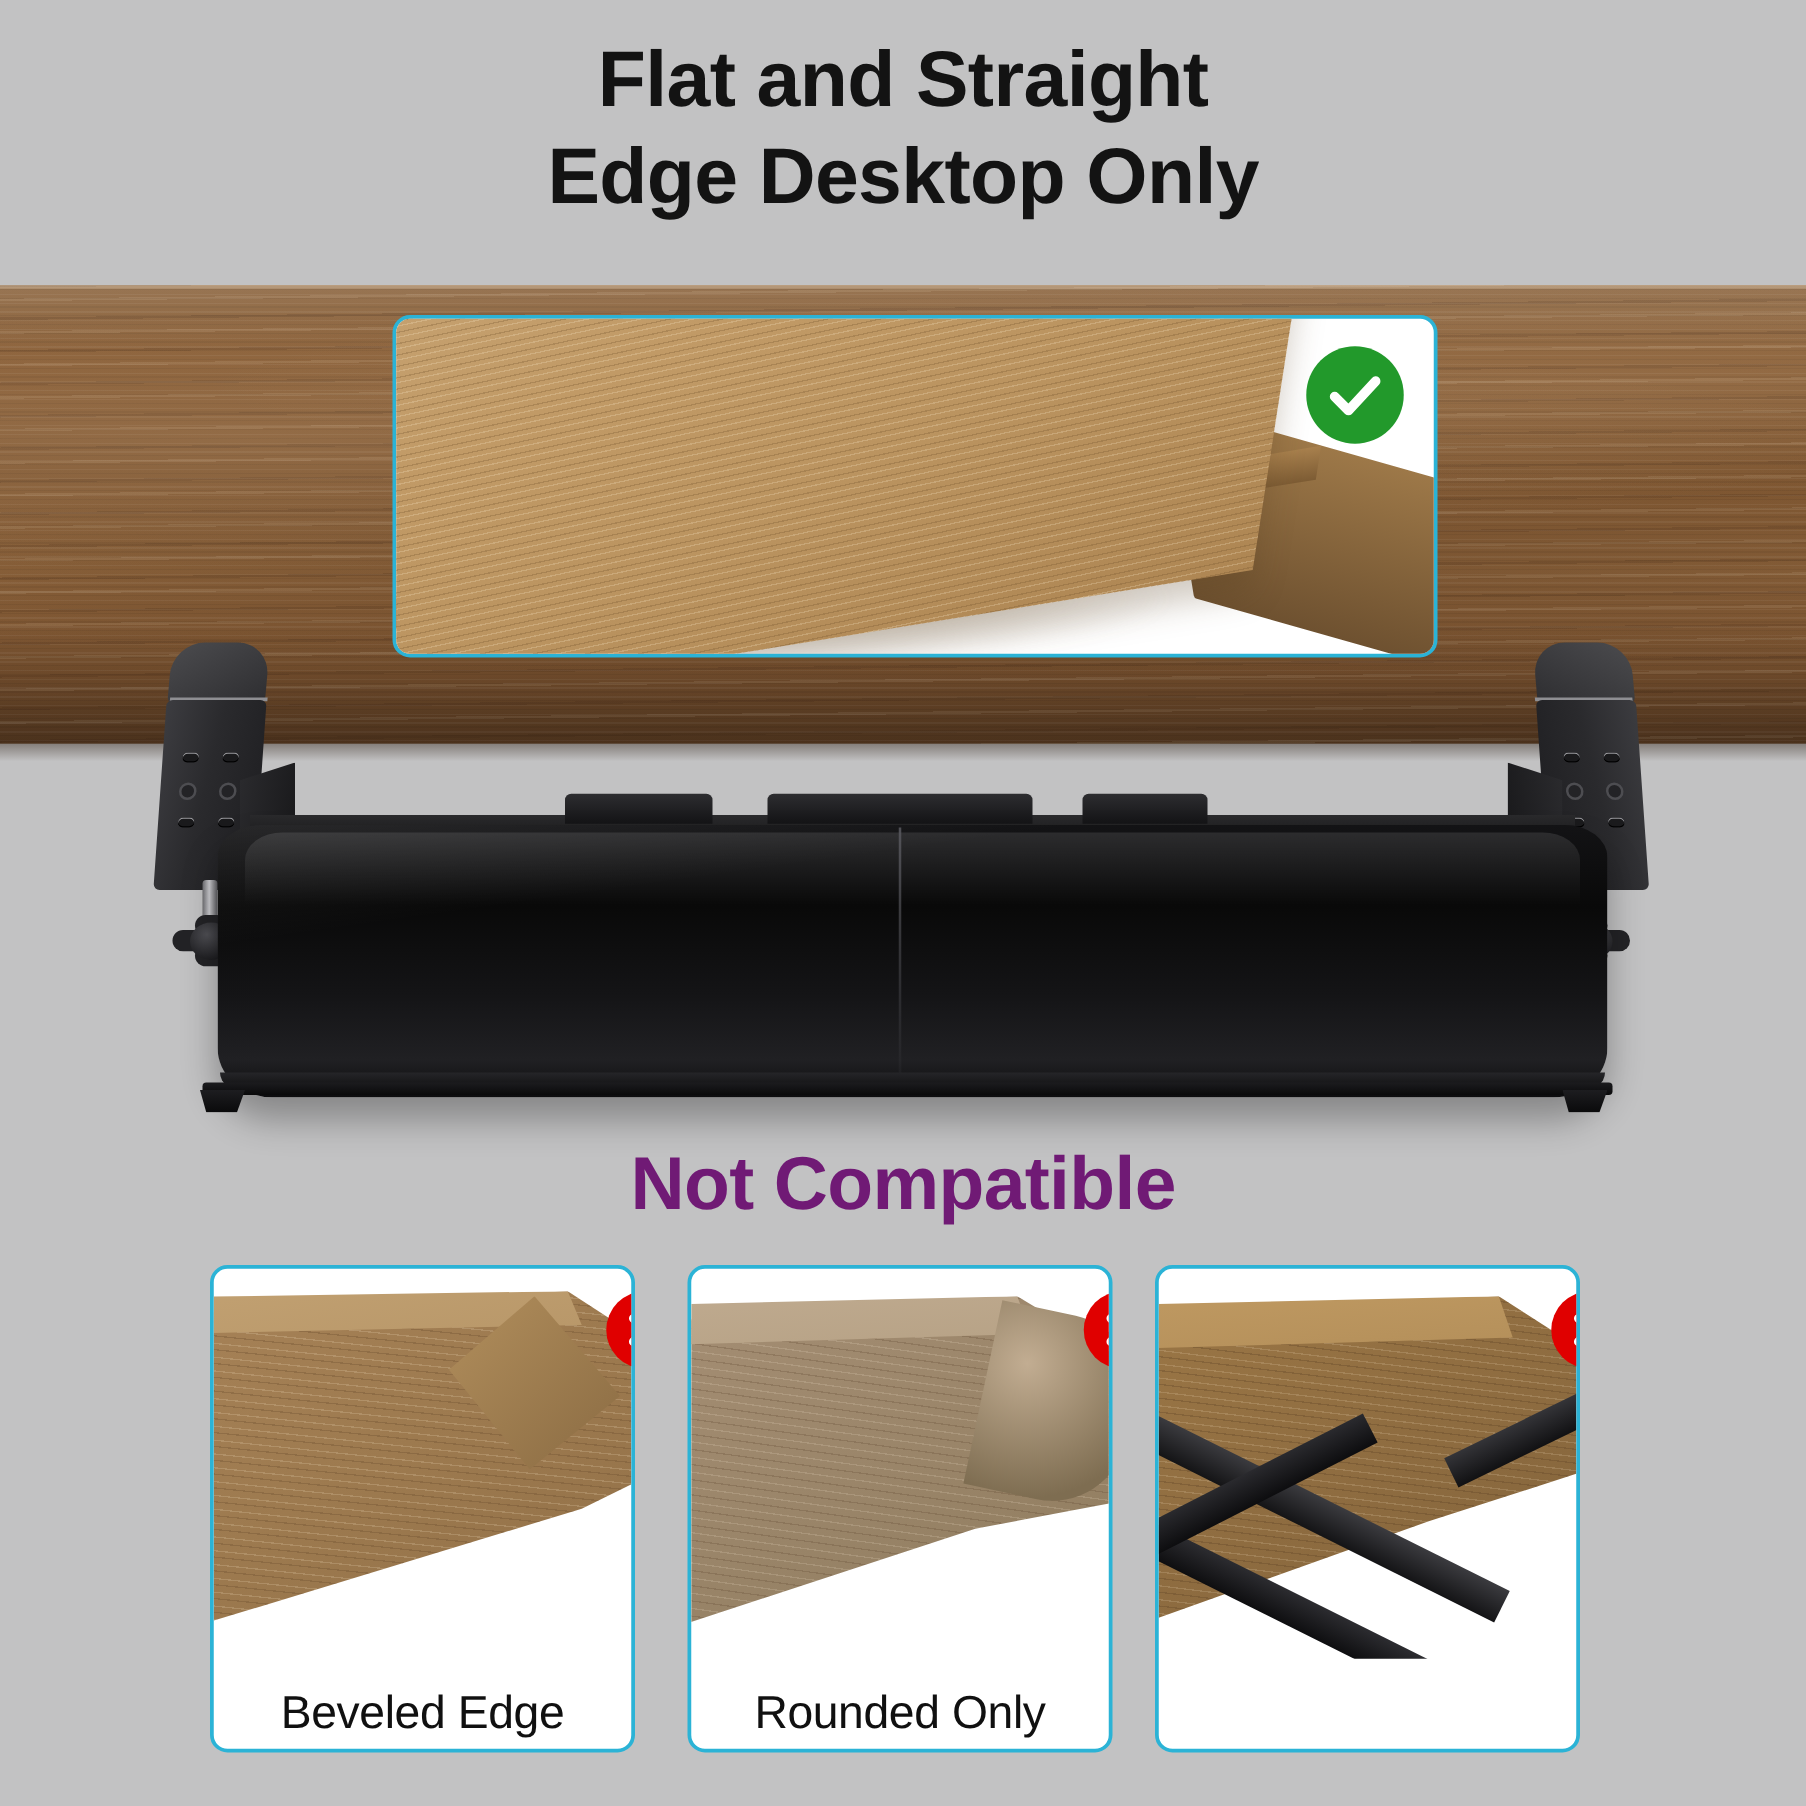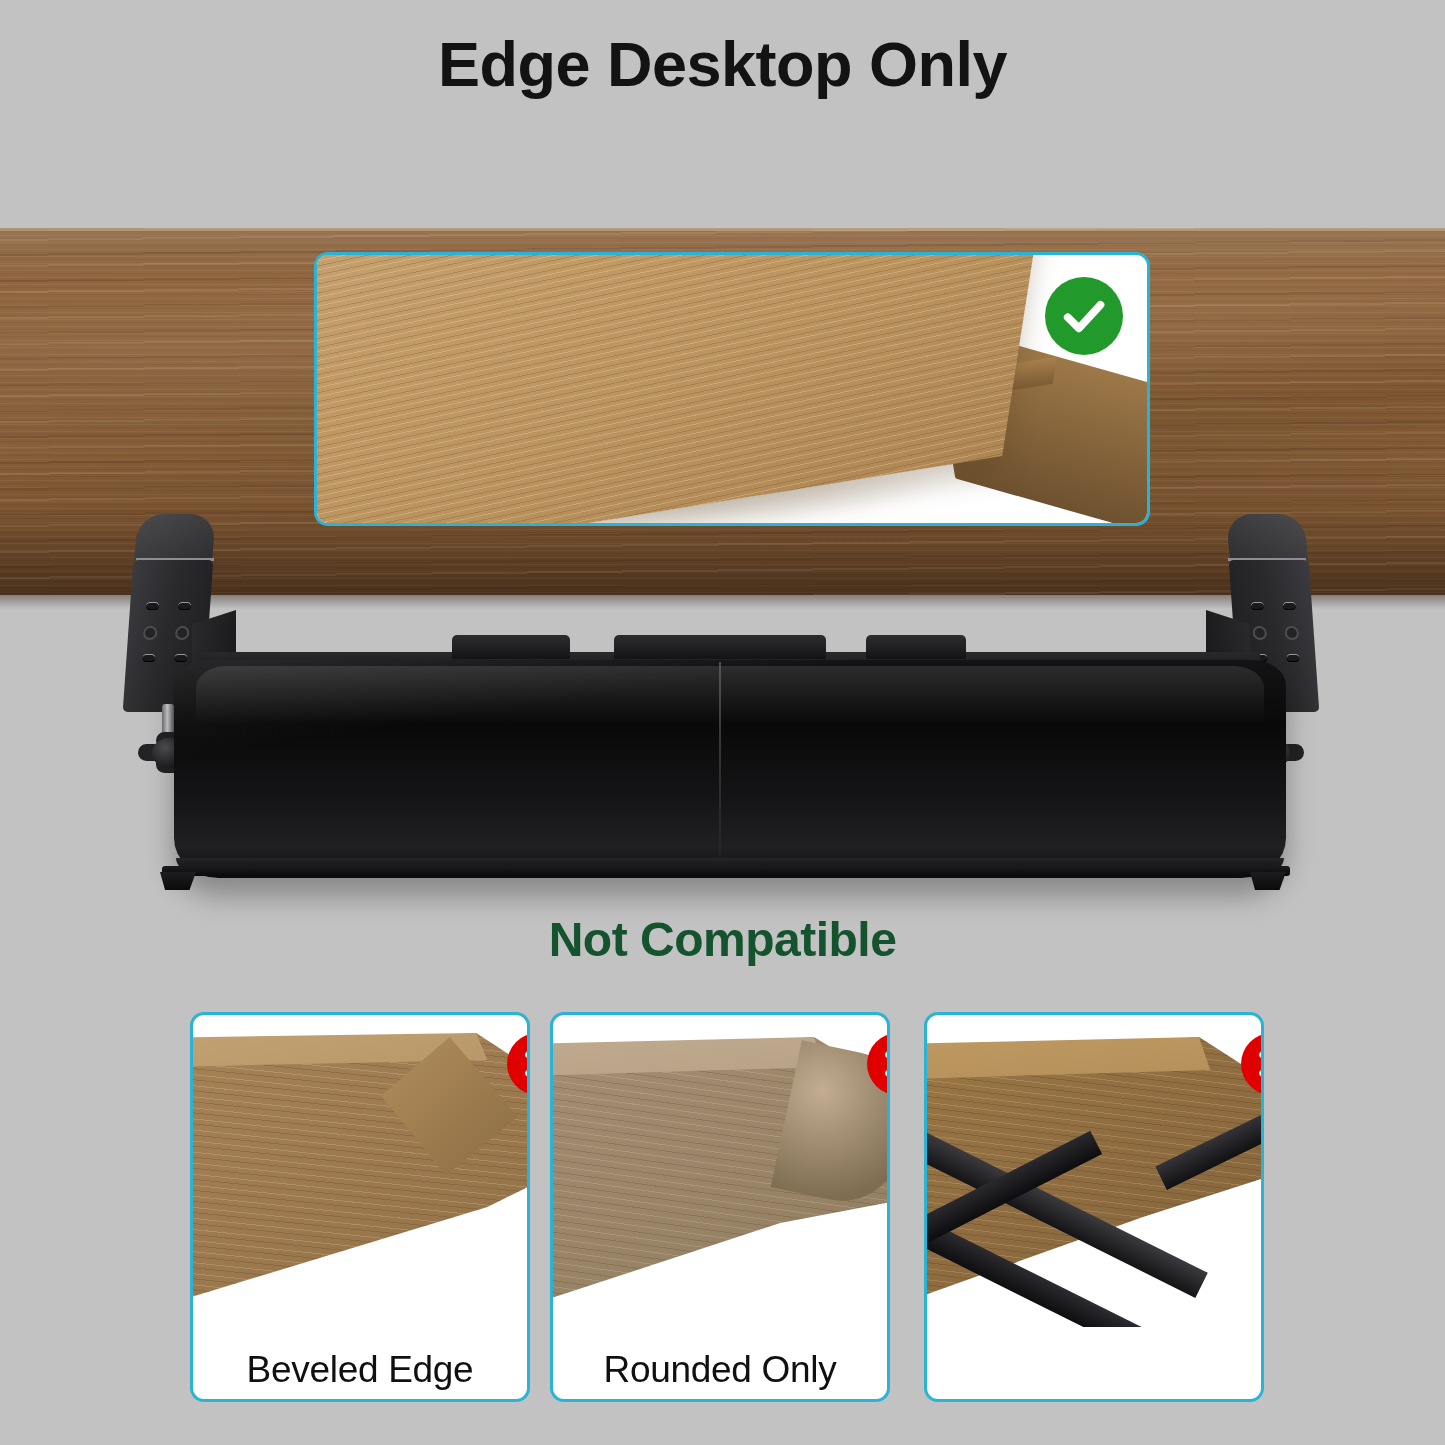--- a/index.html
+++ b/index.html
@@ -199,26 +199,26 @@
     position:absolute; top:372px; width:36px; height:18px;
     background:linear-gradient(180deg,#1d1d20,#0a0a0b);
     clip-path:polygon(0 0, 100% 0, 82% 100%, 14% 100%);
   }
   #foot-left{ left:160px; }
   #foot-right{ left:1250px; }
 
   
   #not-compatible{
     position:absolute; left:0; top:912px; width:1445px; text-align:center; z-index:40;
-    font-size:48px; font-weight:700; color:#14532d; letter-spacing:-0.5px;
+    font-size:60px; font-weight:700; color:#701a75; letter-spacing:-0.5px;
   }
 
   
   .bad-card{ top:1012px; width:340px; height:390px; }
-  #card-bevel{ left:190px; }
+  #card-bevel{ left:168px; }
   #card-round{ left:550px; }
   #card-apron{ left:924px; }
 
   .bad-stage{ position:absolute; left:0; top:0; width:100%; height:312px; overflow:hidden; }
   .bad-label{
     position:absolute; left:0; bottom:8px; width:100%; text-align:center;
     font-size:37px; font-weight:400; color:#101010; letter-spacing:-0.3px;
   }
   .bad-badge-wrap{ position:absolute; right:20px; top:18px; }
 
@@ -305,20 +305,21 @@
   #apron-bar-d{
     position:absolute; left:-104px; top:252px; width:300px; height:26px;
     background:linear-gradient(180deg,#2a2a2e,#0d0d0f);
     transform:rotate(-27deg); transform-origin:0 0;
   }
 </style>
 </head>
 <body>
 
 <div id="title-block">
+  <div class="title-line">Flat and Straight</div>
   <div class="title-line">Edge Desktop Only</div>
 </div>
 
 <div id="desk-band">
   <div class="grain-blotch"></div>
 </div>
 <div id="desk-edge-hi"></div>
 <div id="desk-bottom-shadow"></div>
 
 <div id="good-card" class="card">

